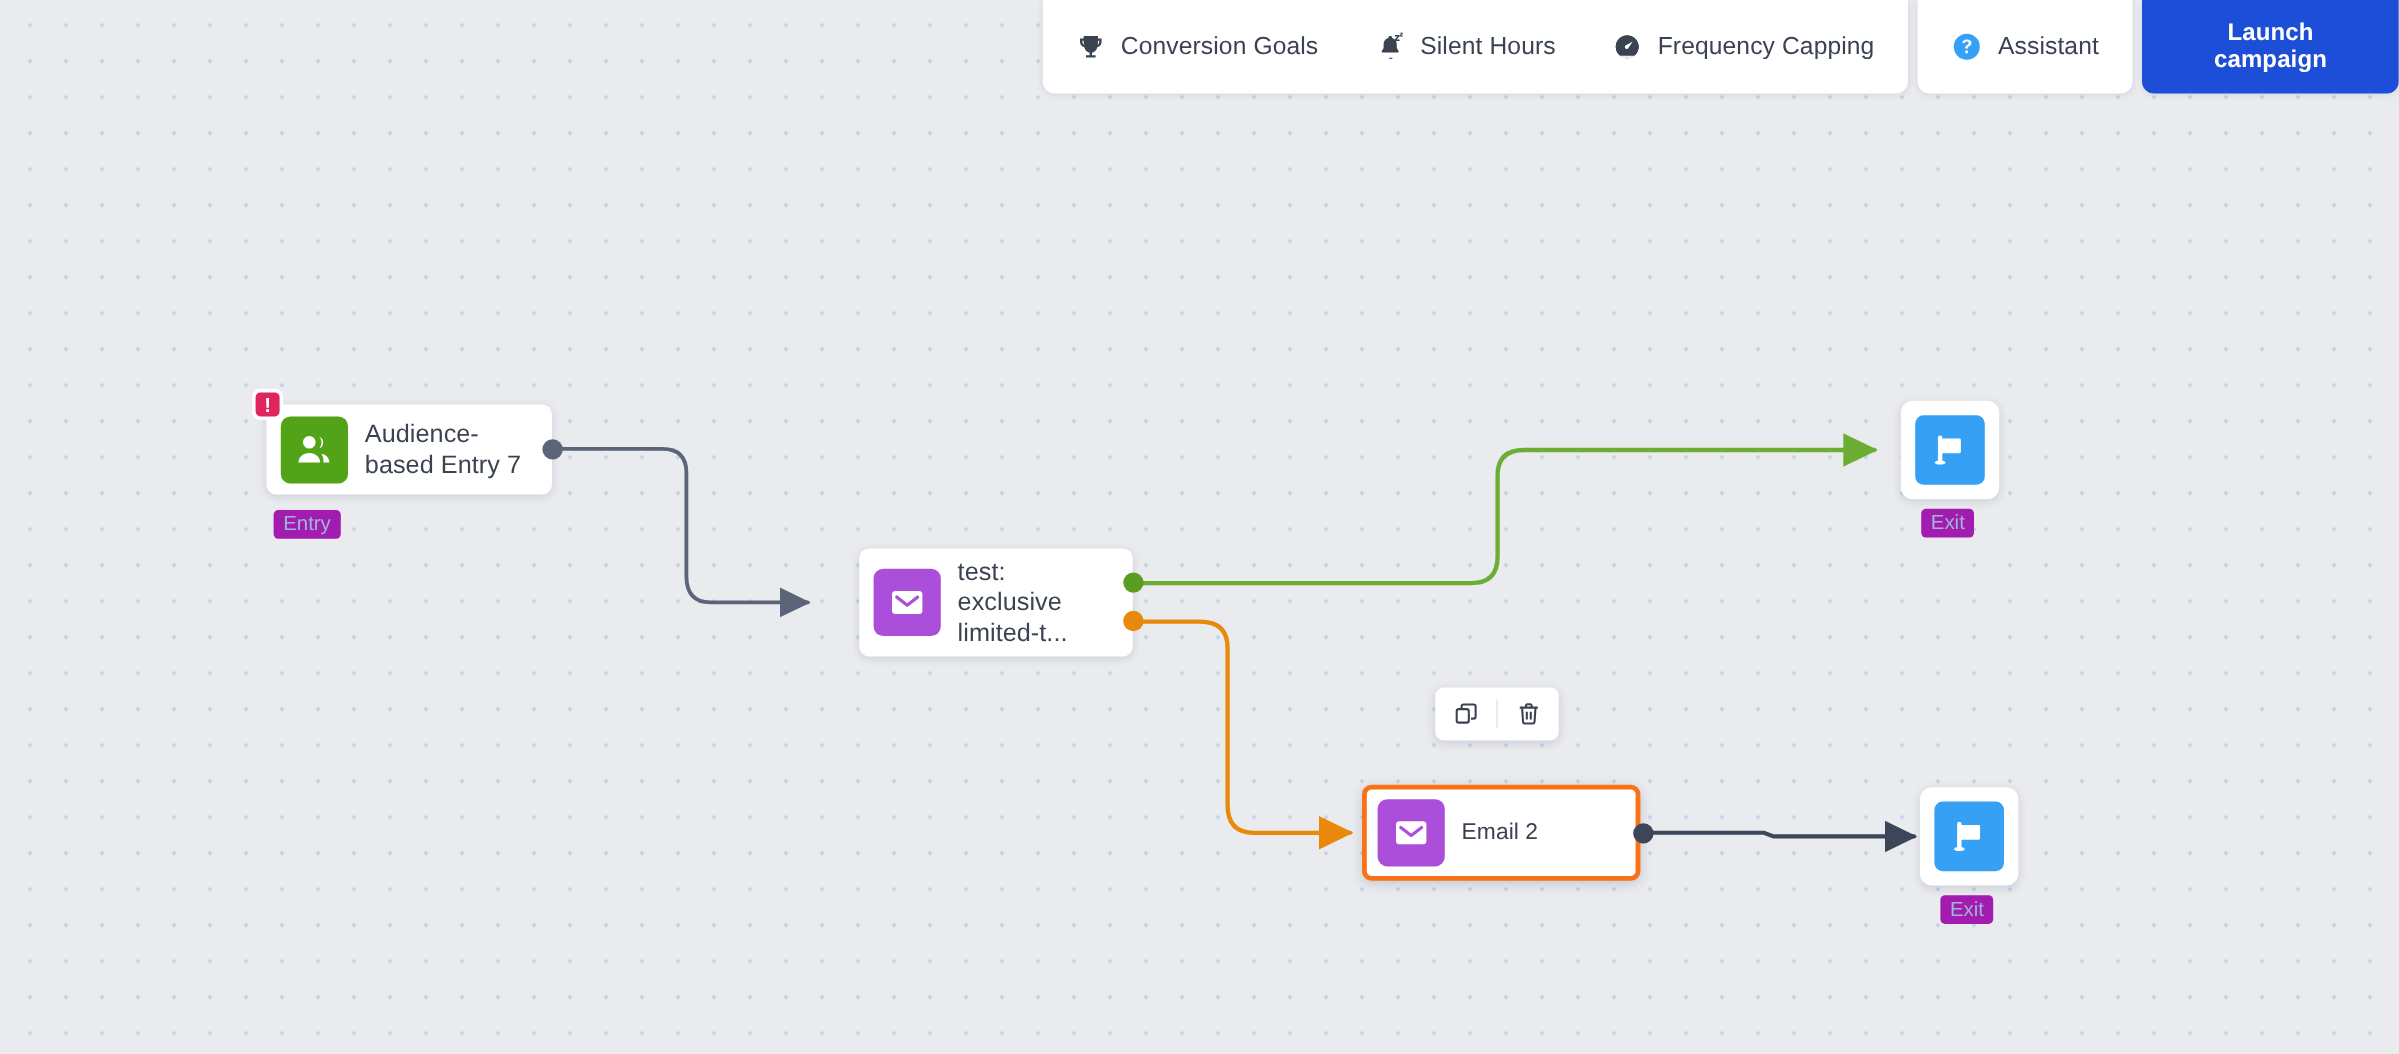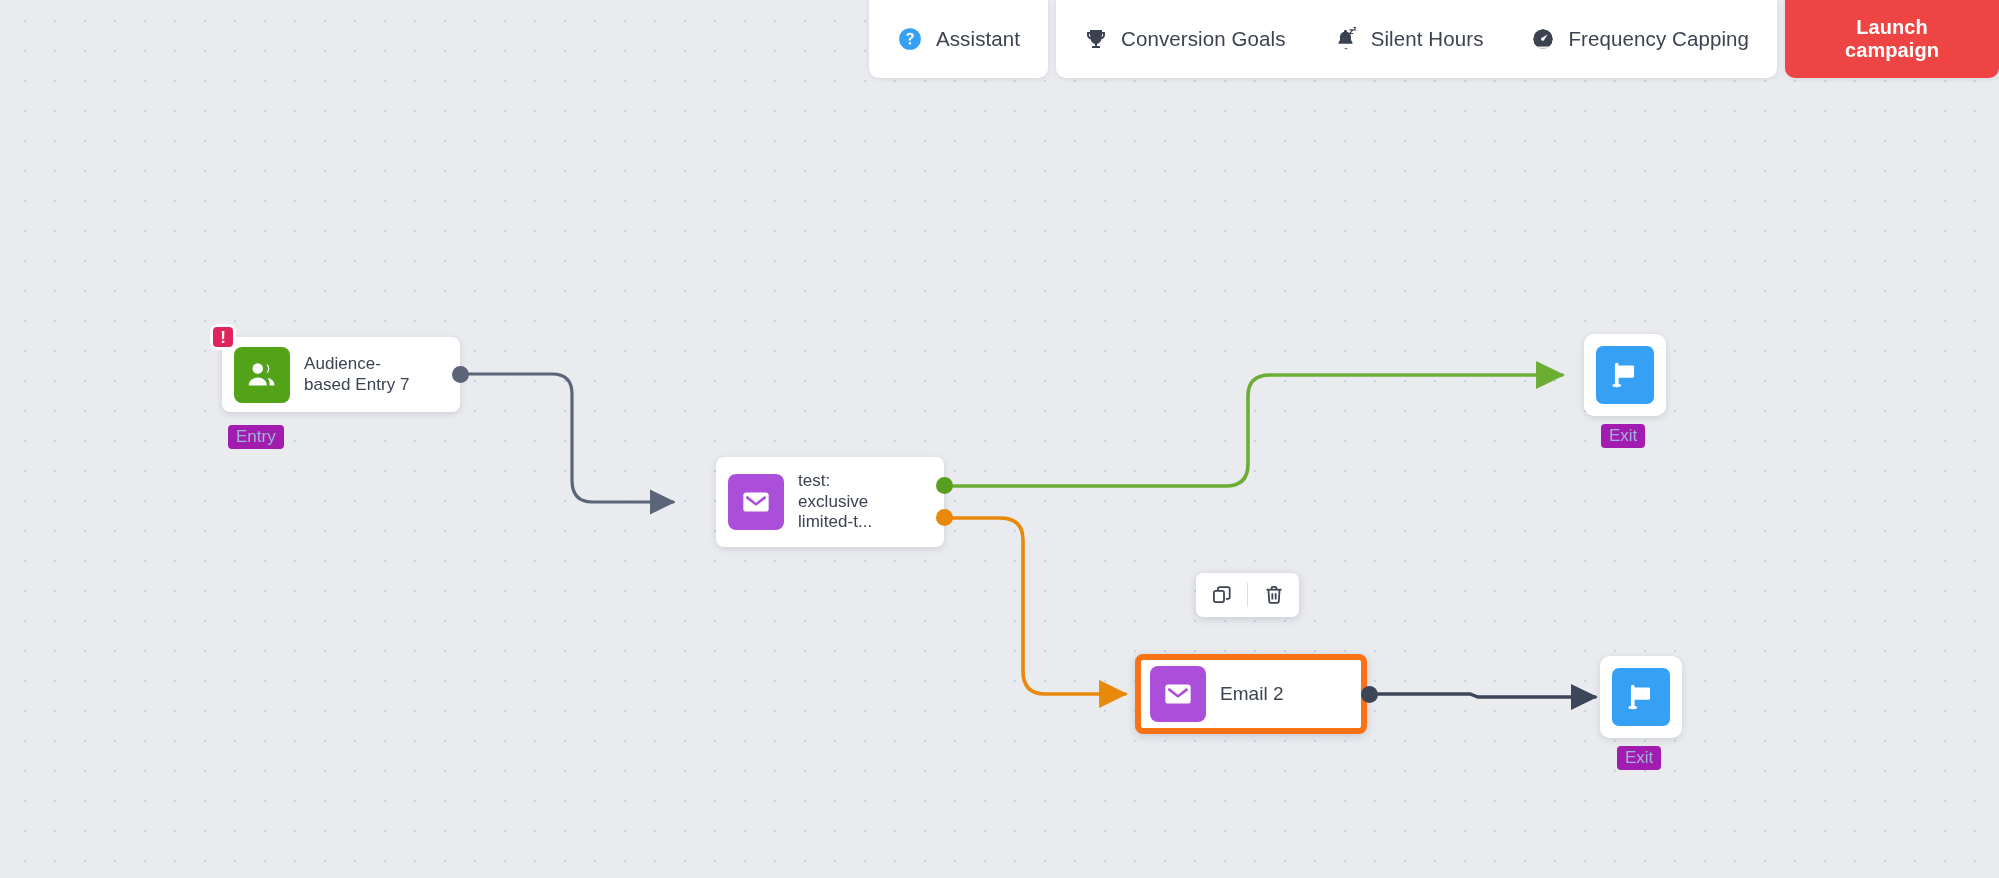--- a/index.html
+++ b/index.html
@@ -45,21 +45,21 @@
     cursor: pointer;
     white-space: nowrap;
   }
   .tb-item .tb-label {
     font-size: 20.5px;
     color: #3b4351;
     letter-spacing: 0.1px;
   }
   .tb-icon { display: flex; align-items: center; justify-content: center; }
   .tb-launch {
-    background: #ef4444;
+    background: #1d4ed8;
     color: #ffffff;
     font-size: 20px;
     font-weight: bold;
     border: none;
     border-radius: 0 0 10px 10px;
     height: 78px;
     padding: 0 28px;
     cursor: pointer;
     letter-spacing: 0.1px;
     font-family: "Liberation Sans", sans-serif;
@@ -77,34 +77,34 @@
     background: #ffffff;
     border-radius: 8px;
     box-shadow: 0 2px 7px rgba(40,50,70,0.14);
     display: flex;
     align-items: center;
     padding: 12px;
     gap: 14px;
     cursor: pointer;
   }
   .node-card.selected {
-    border: 6px solid #f97316;
+    border: 4px solid #f97316;
     padding: 9px;
     box-shadow: 0 2px 9px rgba(40,50,70,0.18);
   }
   .node-glyph {
     width: 56px; height: 56px;
     border-radius: 8px;
     display: flex; align-items: center; justify-content: center;
     flex: 0 0 auto;
   }
   .glyph-green { background: #53a318; }
   .glyph-purple { background: #ab4fdb; }
   .node-title {
-    font-size: 17px;
+    font-size: 21px;
     color: #3b4351;
     line-height: 1.22;
     letter-spacing: 0.05px;
   }
 
   
   .node-exit {
     width: 82px; height: 82px;
     background: #ffffff;
     border-radius: 10px;
@@ -176,32 +176,20 @@
     cursor: pointer;
   }
   .node-actions .divider {
     width: 1px; height: 24px; background: #d9dde4;
   }
 </style>
 </head>
 <body>
 
 <div id="toolbar">
-
-  <div class="tb-card">
-    <div class="tb-item">
-      <span class="tb-icon">
-        <svg width="26" height="26" viewBox="0 0 24 24">
-          <circle cx="12" cy="12" r="10" fill="#34a1f7"></circle>
-          <path d="M12 6.3c-2 0-3.3 1.1-3.5 2.8h2c.1-.7.7-1.1 1.5-1.1s1.4.4 1.4 1.1c0 .6-.3.9-1.2 1.5-1 .6-1.4 1.2-1.4 2.2v.5h2v-.4c0-.6.3-1 1.2-1.5 1-.6 1.6-1.3 1.6-2.4 0-1.6-1.4-2.7-3.6-2.7zm-.1 8.4a1.2 1.2 0 1 0 1.2 1.2 1.2 1.2 0 0 0-1.2-1.2z" fill="#ffffff"></path>
-        </svg>
-      </span>
-      <span class="tb-label">Assistant</span>
-    </div>
-  </div>
 
   <div class="tb-card">
 
     <div class="tb-item">
       <span class="tb-icon">
         <svg width="24" height="24" viewBox="0 0 24 24" fill="#3b4351">
           <path d="M6 3h12v2h3v3c0 2.2-1.6 4-3.6 4.3A6 6 0 0 1 13 16.9V19h3v2H8v-2h3v-2.1a6 6 0 0 1-4.4-4.6C4.6 12 3 10.2 3 8V5h3V3zm0 4H5v1c0 1 .6 1.9 1.5 2.3A8 8 0 0 1 6 8V7zm12 0v1c0 .8-.1 1.6-.4 2.3.8-.4 1.4-1.3 1.4-2.3V7h-1zM12 6l.9 1.9 2.1.3-1.5 1.5.4 2.1-1.9-1-1.9 1 .4-2.1L9 8.2l2.1-.3L12 6z"></path>
         </svg>
       </span>
       <span class="tb-label">Conversion Goals</span>
@@ -223,20 +211,32 @@
       <span class="tb-icon">
         <svg width="24" height="24" viewBox="0 0 24 24">
           <path d="M12 2.5A9.5 9.5 0 1 0 21.5 12 9.5 9.5 0 0 0 12 2.5zm0 17.3a.1.1 0 0 1 0 0c-.1 0 .6-1.3 1.2-1.3h-2.4c.6 0 1.2 1.3 1.2 1.3z" fill="#3b4351"></path>
           <path d="M12 2.5A9.5 9.5 0 1 0 21.5 12 9.5 9.5 0 0 0 12 2.5zm0 2a7.5 7.5 0 1 1-7.5 7.5A7.5 7.5 0 0 1 12 4.5z" fill="#3b4351"></path>
           <circle cx="12" cy="12" r="9.4" fill="#3b4351"></circle>
           <path d="M16.6 7.6l-5.2 3a1.6 1.6 0 1 0 1.5 2.6l3.7-5.6z" fill="#ffffff"></path>
           <path d="M5 19.5c1.6 1.4 4 2.2 7 2.2s5.4-.8 7-2.2z" fill="#e9ebef"></path>
         </svg>
       </span>
       <span class="tb-label">Frequency Capping</span>
+    </div>
+  </div>
+
+  <div class="tb-card">
+    <div class="tb-item">
+      <span class="tb-icon">
+        <svg width="26" height="26" viewBox="0 0 24 24">
+          <circle cx="12" cy="12" r="10" fill="#34a1f7"></circle>
+          <path d="M12 6.3c-2 0-3.3 1.1-3.5 2.8h2c.1-.7.7-1.1 1.5-1.1s1.4.4 1.4 1.1c0 .6-.3.9-1.2 1.5-1 .6-1.4 1.2-1.4 2.2v.5h2v-.4c0-.6.3-1 1.2-1.5 1-.6 1.6-1.3 1.6-2.4 0-1.6-1.4-2.7-3.6-2.7zm-.1 8.4a1.2 1.2 0 1 0 1.2 1.2 1.2 1.2 0 0 0-1.2-1.2z" fill="#ffffff"></path>
+        </svg>
+      </span>
+      <span class="tb-label">Assistant</span>
     </div>
   </div>
 
   <button class="tb-launch">Launch campaign</button>
 </div>
 
 <div id="canvas">
 
   <svg id="edges">
     <defs>

